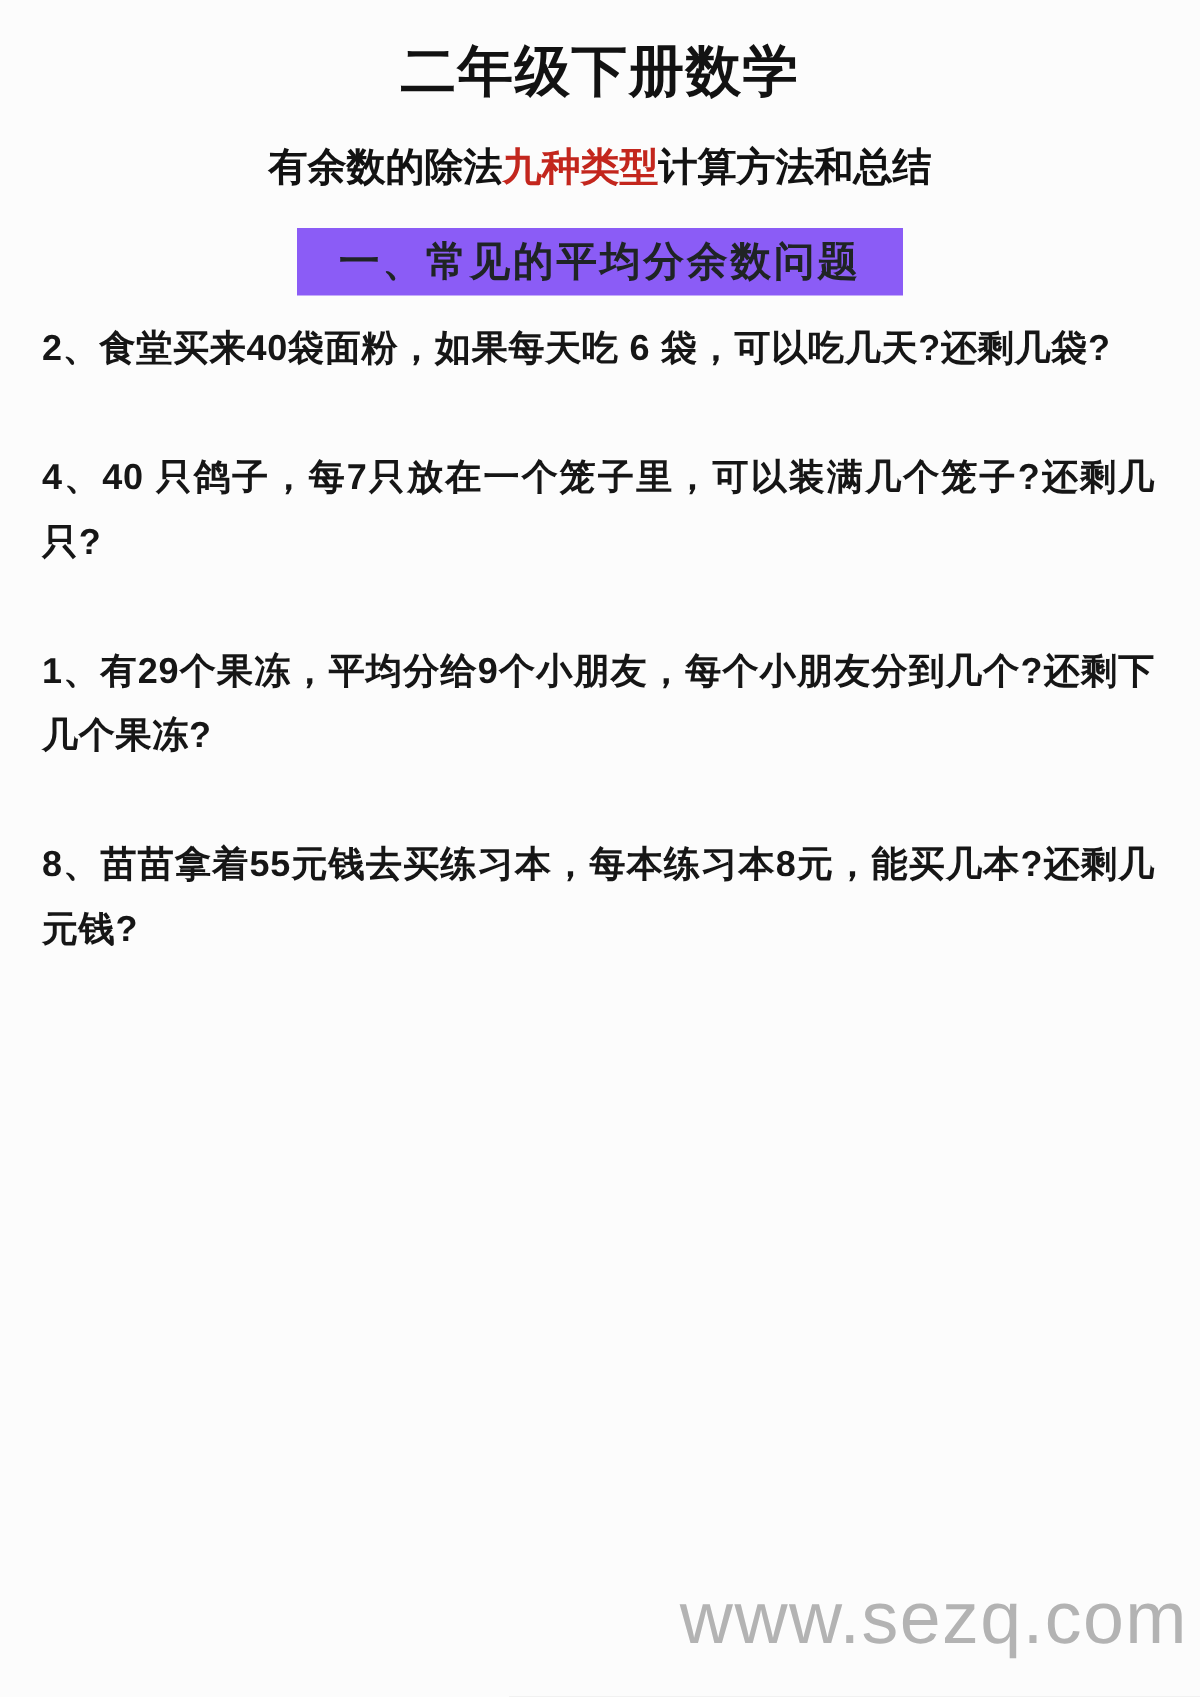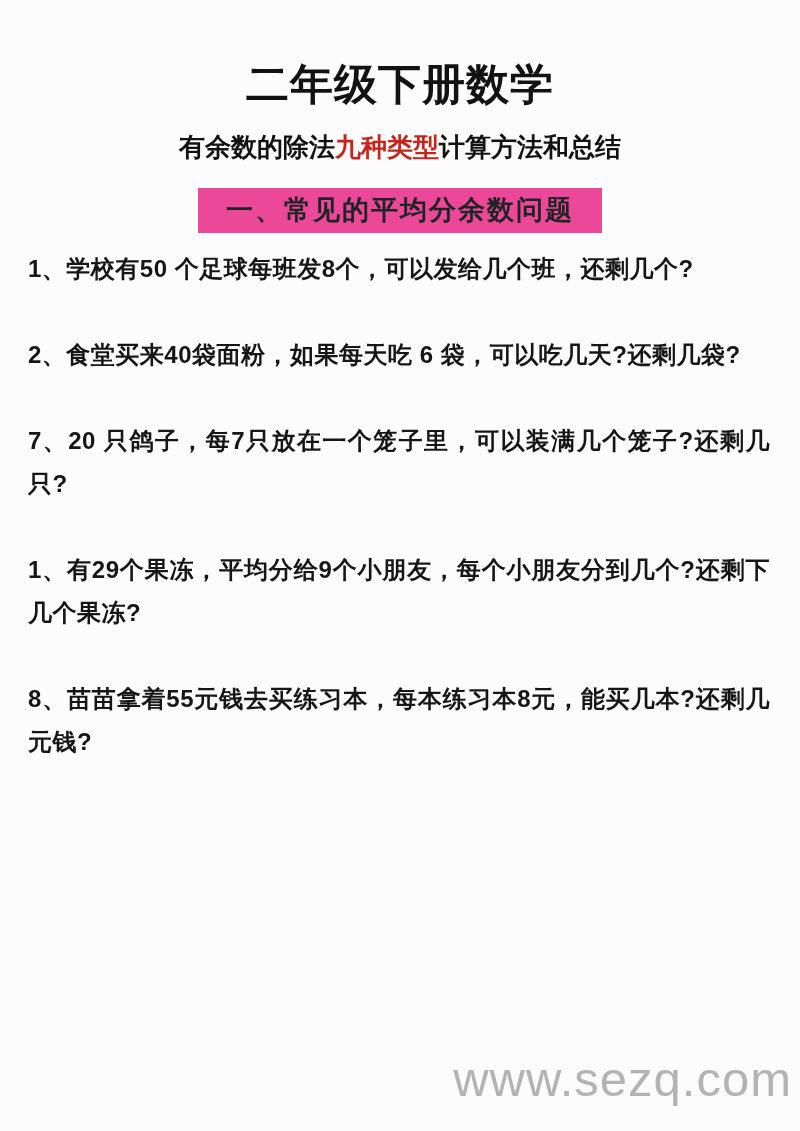--- a/index.html
+++ b/index.html
@@ -12,23 +12,23 @@
     position: relative;
     width: 800px;
     height: 1131px;
     margin: 0 auto;
     background: #fcfcfc;
     overflow: hidden;
     color: #161616;
   }
   .page-title {
     margin: 0;
-    padding-top: 64px;
+    padding-top: 28px;
     text-align: center;
-    font-size: 43px;
+    font-size: 37px;
     line-height: 40px;
     font-weight: 800;
     color: #121212;
     letter-spacing: 1px;
   }
   .page-subtitle {
     margin: 0;
     margin-top: 20px;
     text-align: center;
     font-size: 26px;
@@ -40,21 +40,21 @@
   }
   .page-subtitle .highlight {
     color: #c3261d;
   }
   .banner-wrap {
     text-align: center;
     margin-top: 18px;
   }
   .section-banner {
     display: inline-block;
-    background: #ec4899;
+    background: #8b5cf6;
     color: #1f2425;
     font-size: 27px;
     line-height: 32px;
     font-weight: 700;
     padding: 6px 28px 7px 28px;
     letter-spacing: 2px;
   }
   .questions {
     margin-top: 14px;
     padding: 0 30px 0 28px;
@@ -90,23 +90,22 @@
 
   <h1 class="page-title">二年级下册数学</h1>
 
   <h2 class="page-subtitle"><span>有余数的除法</span><span class="highlight">九种类型</span><span>计算方法和总结</span></h2>
 
   <div class="banner-wrap">
     <div class="section-banner">一、常见的平均分余数问题</div>
   </div>
 
   <div class="questions">
-    <p class="q">1、学校有50 个足球每班发8个，可以发给几个班，还剩几个?</p>
     <p class="q">2、食堂买来40袋面粉，如果每天吃 6 袋，可以吃几天?还剩几袋?</p>
-    <p class="q">7、20 只鸽子，每7只放在一个笼子里，可以装满几个笼子?还剩几只?</p>
+    <p class="q">4、40 只鸽子，每7只放在一个笼子里，可以装满几个笼子?还剩几只?</p>
     <p class="q">1、有29个果冻，平均分给9个小朋友，每个小朋友分到几个?还剩下几个果冻?</p>
     <p class="q tight">8、苗苗拿着55元钱去买练习本，每本练习本8元，能买几本?还剩几元钱?</p>
 
   </div>
 
   <div class="watermark">www.sezq.com</div>
 
 </div>
 
 </body></html>

